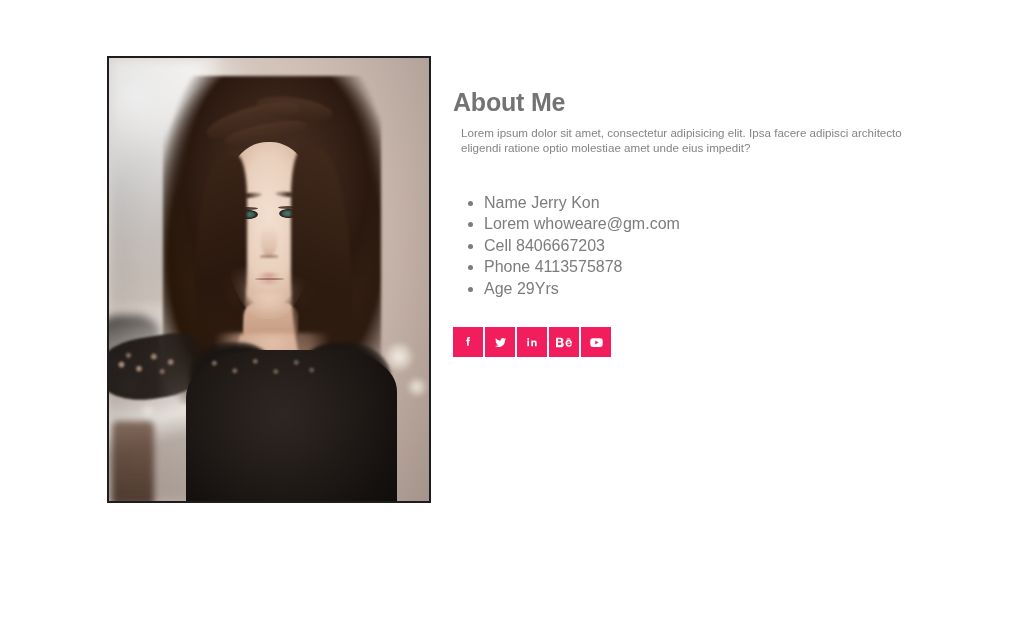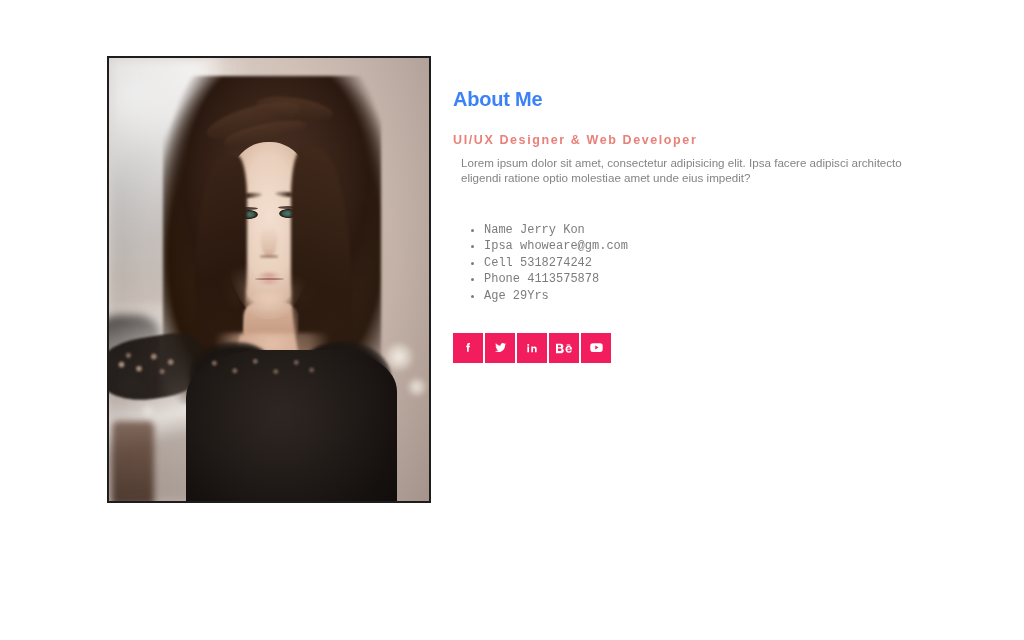--- a/index.html
+++ b/index.html
@@ -292,23 +292,23 @@
 
   
   .content {
     position: absolute;
     left: 453px;
     top: 88px;
     width: 470px;
   }
   .page-title {
     margin: 0;
-    font-size: 20px;
+    font-size: 25px;
     font-weight: bold;
-    color: #3b82f6;
+    color: #737373;
     letter-spacing: -0.2px;
   }
   .subtitle {
     margin: 22px 0 6px 0;
     font-size: 12.5px;
     font-weight: bold;
     color: #e8817a;
     letter-spacing: 1.6px;
   }
   .para {
@@ -319,25 +319,24 @@
   }
   .para + .para { margin-top: 36px; }
 
   .info-list {
     margin: 36px 0 0 0;
     padding-left: 31px;
     list-style: disc;
     color: #9a9a9a;
   }
   .info-list li {
-    font-size: 12px;
+    font-size: 16px;
     line-height: 1.22;
     color: #7c7c7c;
     padding: 1px 0;
-    font-family: Liberation Mono, monospace;
   }
 
   .social-row {
     margin-top: 28px;
     display: flex;
     gap: 2px;
   }
   .social-btn {
     width: 30px;
     height: 30px;
@@ -404,28 +403,27 @@
       <div class="lace-sleeve"></div>
 
       <div class="photo-vignette"></div>
     </div>
   </div>
 
   <div class="content">
 
     <h2 class="page-title">About Me</h2>
 
-    <h3 class="subtitle">UI/UX Designer &amp; Web Developer</h3>
 
     <p class="para">Lorem ipsum dolor sit amet, consectetur adipisicing elit. Ipsa facere adipisci architecto eligendi ratione optio molestiae amet unde eius impedit?</p>
 
     <ul class="info-list">
       <li>Name Jerry Kon</li>
-      <li>Ipsa whoweare@gm.com</li>
-      <li>Cell 5318274242</li>
+      <li>Lorem whoweare@gm.com</li>
+      <li>Cell 8406667203</li>
       <li>Phone 4113575878</li>
       <li>Age 29Yrs</li>
     </ul>
 
     <div class="social-row">
 
       <a class="social-btn" href="#">
         <span>
           <svg width="14" height="14" viewBox="0 0 24 24" fill="#ffffff" aria-hidden="true">
             <path d="M15.4 8.2h-2.1V6.9c0-.6.4-.8.7-.8h1.4V3.6h-2C11.1 3.6 10.4 5.3 10.4 6.5v1.7H9v2.6h1.4v7.6h2.9v-7.6h1.9l.2-2.6z"></path>

